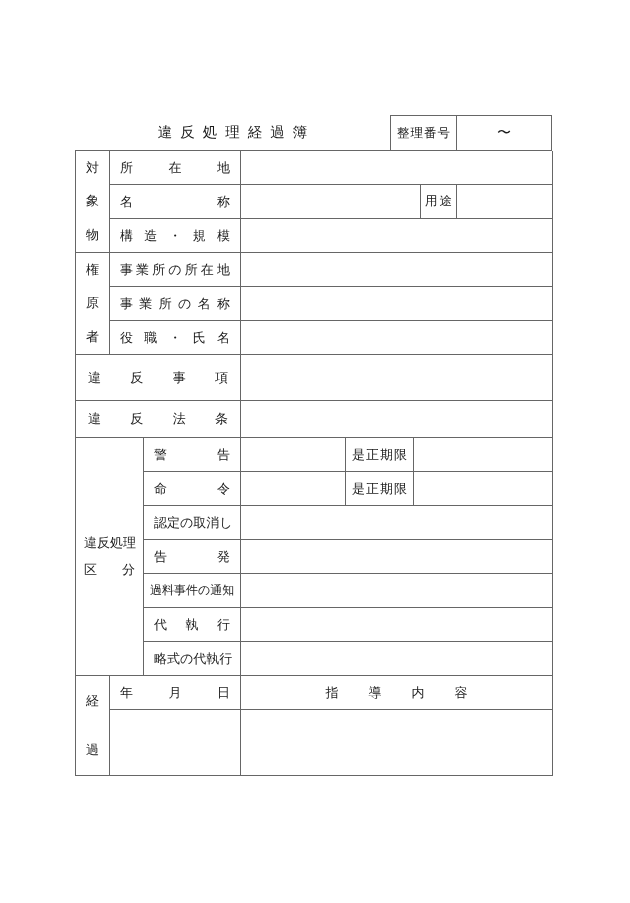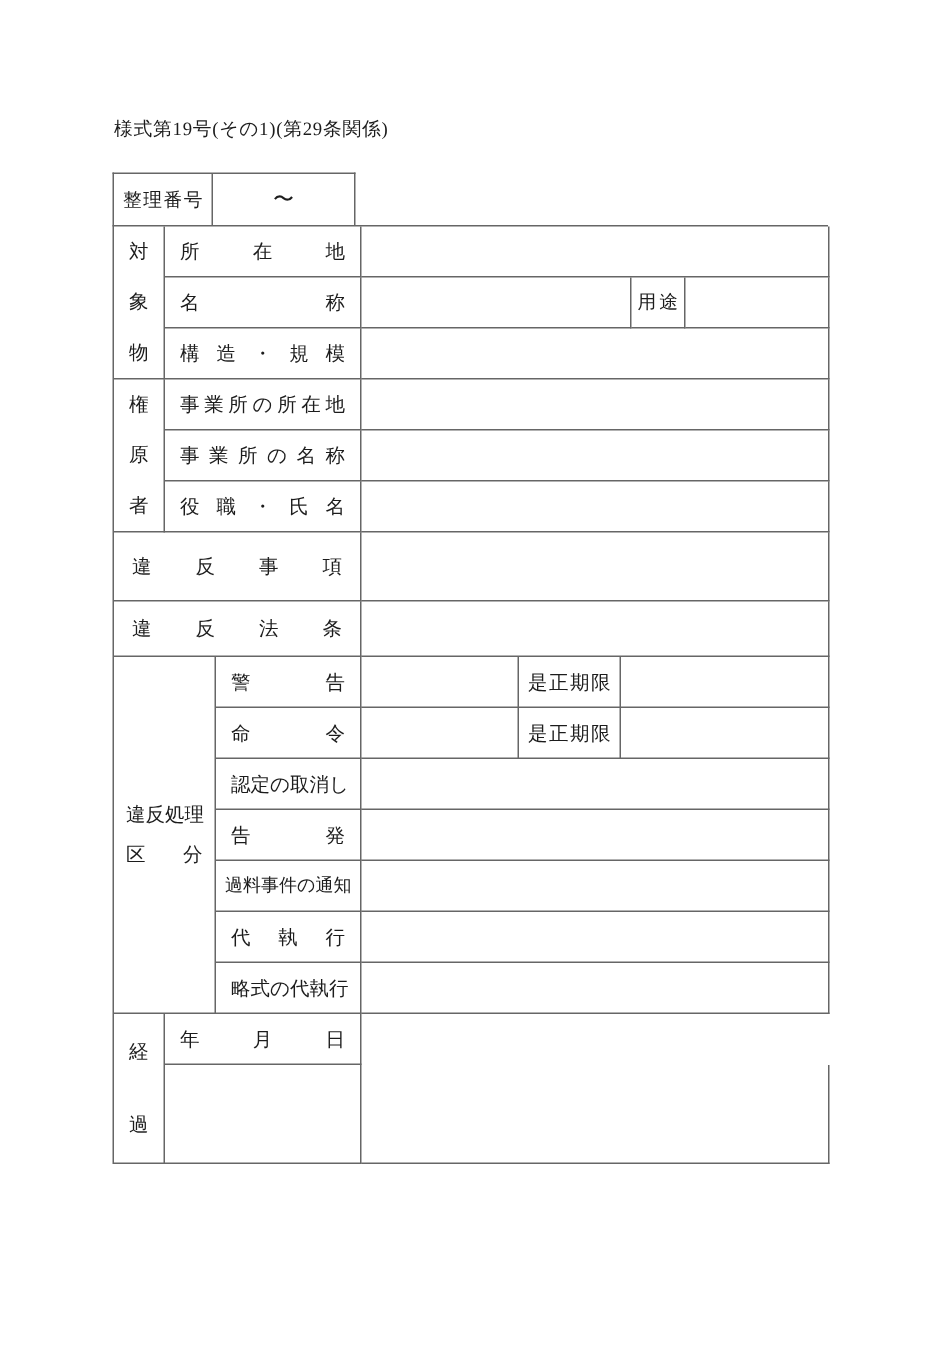--- a/index.html
+++ b/index.html
@@ -69,23 +69,25 @@
   .guidance{display:flex;align-items:center;justify-content:center;letter-spacing:30px;text-indent:30px;white-space:nowrap;}
 
   .note{position:absolute;left:76px;top:787px;font-size:13px;white-space:nowrap;}
   .note-label{margin-right:15px;}
 </style>
 </head>
 <body>
 
 <div class="page">
 
-  <div class="form-number">様式第19号(その1)(第29条関係)</div>
 
   <div class="header-row">
+    <div class="title-area">
+      <span class="title">違反処理経過簿</span>
+    </div>
     <div class="serial-box">
       <div class="serial-label" data-justify="">
           <span>整</span>
           <span>理</span>
           <span>番</span>
           <span>号</span>
         </div>
       <div class="serial-value">〜</div>
     </div>
   </div>
@@ -260,20 +262,21 @@
 
     <div class="cell" style="grid-area:16/1/18/2" data-justify="v">
         <span>経</span>
         <span>過</span>
       </div>
     <div class="cell j" style="grid-area:16/2/17/4" data-justify="">
         <span>年</span>
         <span>月</span>
         <span>日</span>
       </div>
+    <div class="cell guidance" style="grid-area:16/4/17/9">指導内容</div>
 
     <div class="cell" style="grid-area:17/2/18/4"></div>
     <div class="cell" style="grid-area:17/4/18/9"></div>
 
   </div>
 
 
 </div>
 
 </body></html>

